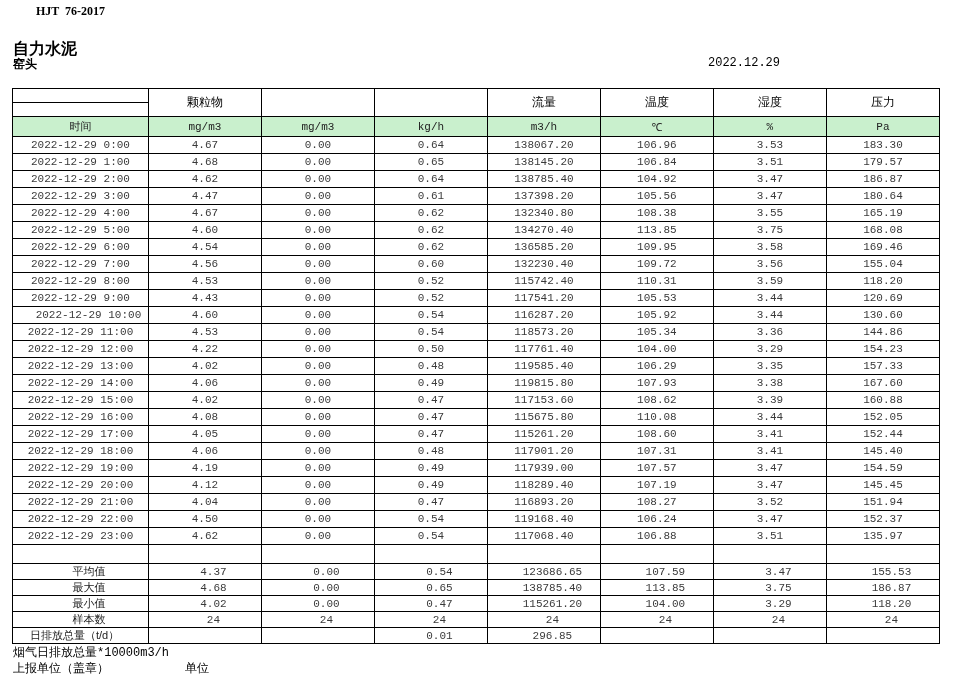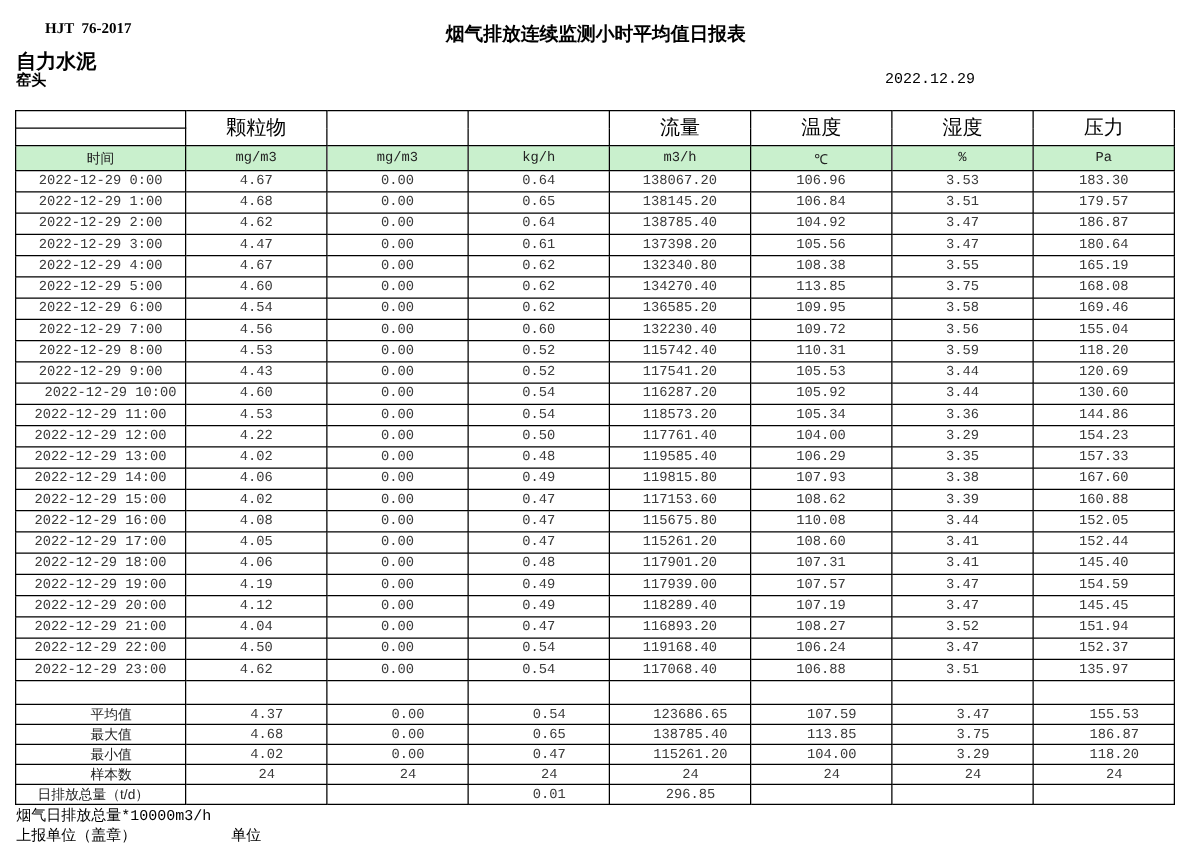--- a/index.html
+++ b/index.html
@@ -1,50 +1,49 @@
 <!DOCTYPE html>
 <html><head>
 <meta charset="utf-8">
 <style>
   html,body{margin:0;padding:0;background:#fff;}
   .page{position:relative;width:953px;height:676px;background:#ffffff;overflow:hidden;
         font-family:"Liberation Sans",sans-serif;color:#000;}
-  .std{position:absolute;left:36px;top:15px;font-size:12px;font-weight:bold;white-space:pre;
+  .std{position:absolute;left:36px;top:4px;font-size:12px;font-weight:bold;white-space:pre;
        font-family:"Liberation Serif",serif;}
   .title{position:absolute;left:0;right:0;top:18px;text-align:center;font-size:15px;font-weight:bold;}
   .company{position:absolute;left:13px;top:39px;font-size:16px;font-weight:bold;}
   .station{position:absolute;left:13px;top:56px;font-size:12px;font-weight:bold;}
   .rdate{position:absolute;left:708px;top:56px;font-size:12px;
          font-family:"Liberation Mono",monospace;}
   table.report{position:absolute;left:12px;top:88px;width:928px;border-collapse:collapse;
                table-layout:fixed;}
   table.report td{border:1px solid #000;padding:0;text-align:center;vertical-align:middle;
                   font-size:11px;color:#3a3a3a;overflow:hidden;white-space:nowrap;
                   font-family:"Liberation Mono","DejaVu Sans Mono",monospace;}
   col.c-time{width:14.66%;}
   col.c-val{width:12.19%;}
-  tr.h-top td, tr.h-top2 td{height:13px;font-size:16px;color:#000;
+  tr.h-top td, tr.h-top2 td{height:13px;font-size:12px;color:#000;
         font-family:"Liberation Sans",sans-serif;}
   tr.unit-row td{height:19px;font-size:11px;color:#222;}
   tr.data-row td{height:16px;}
   tr.spacer-row td{height:18px;}
   tr.summary-row td{height:14px;padding-left:17px;}
   tr.summary-row td.row-label{font-family:"Liberation Sans",sans-serif;color:#222;}
   .footnote{position:absolute;left:13px;top:644px;font-size:12px;
             font-family:"Liberation Mono",monospace;}
   .report-unit{position:absolute;left:13px;top:660px;font-size:12px;}
   .unit-label{position:absolute;left:185px;top:660px;font-size:12px;}
 </style>
 </head>
 <body>
 
 <div class="page">
 
   <div class="std">HJT  76-2017</div>
-  <div class="title">烟气排放连续监测小时平均值日报表</div>
   <div class="company">自力水泥</div>
   <div class="station">窑头</div>
   <div class="rdate">2022.12.29</div>
 
   <table class="report">
     <colgroup>
       <col class="c-time">
         <col class="c-val">
         <col class="c-val">
         <col class="c-val">

